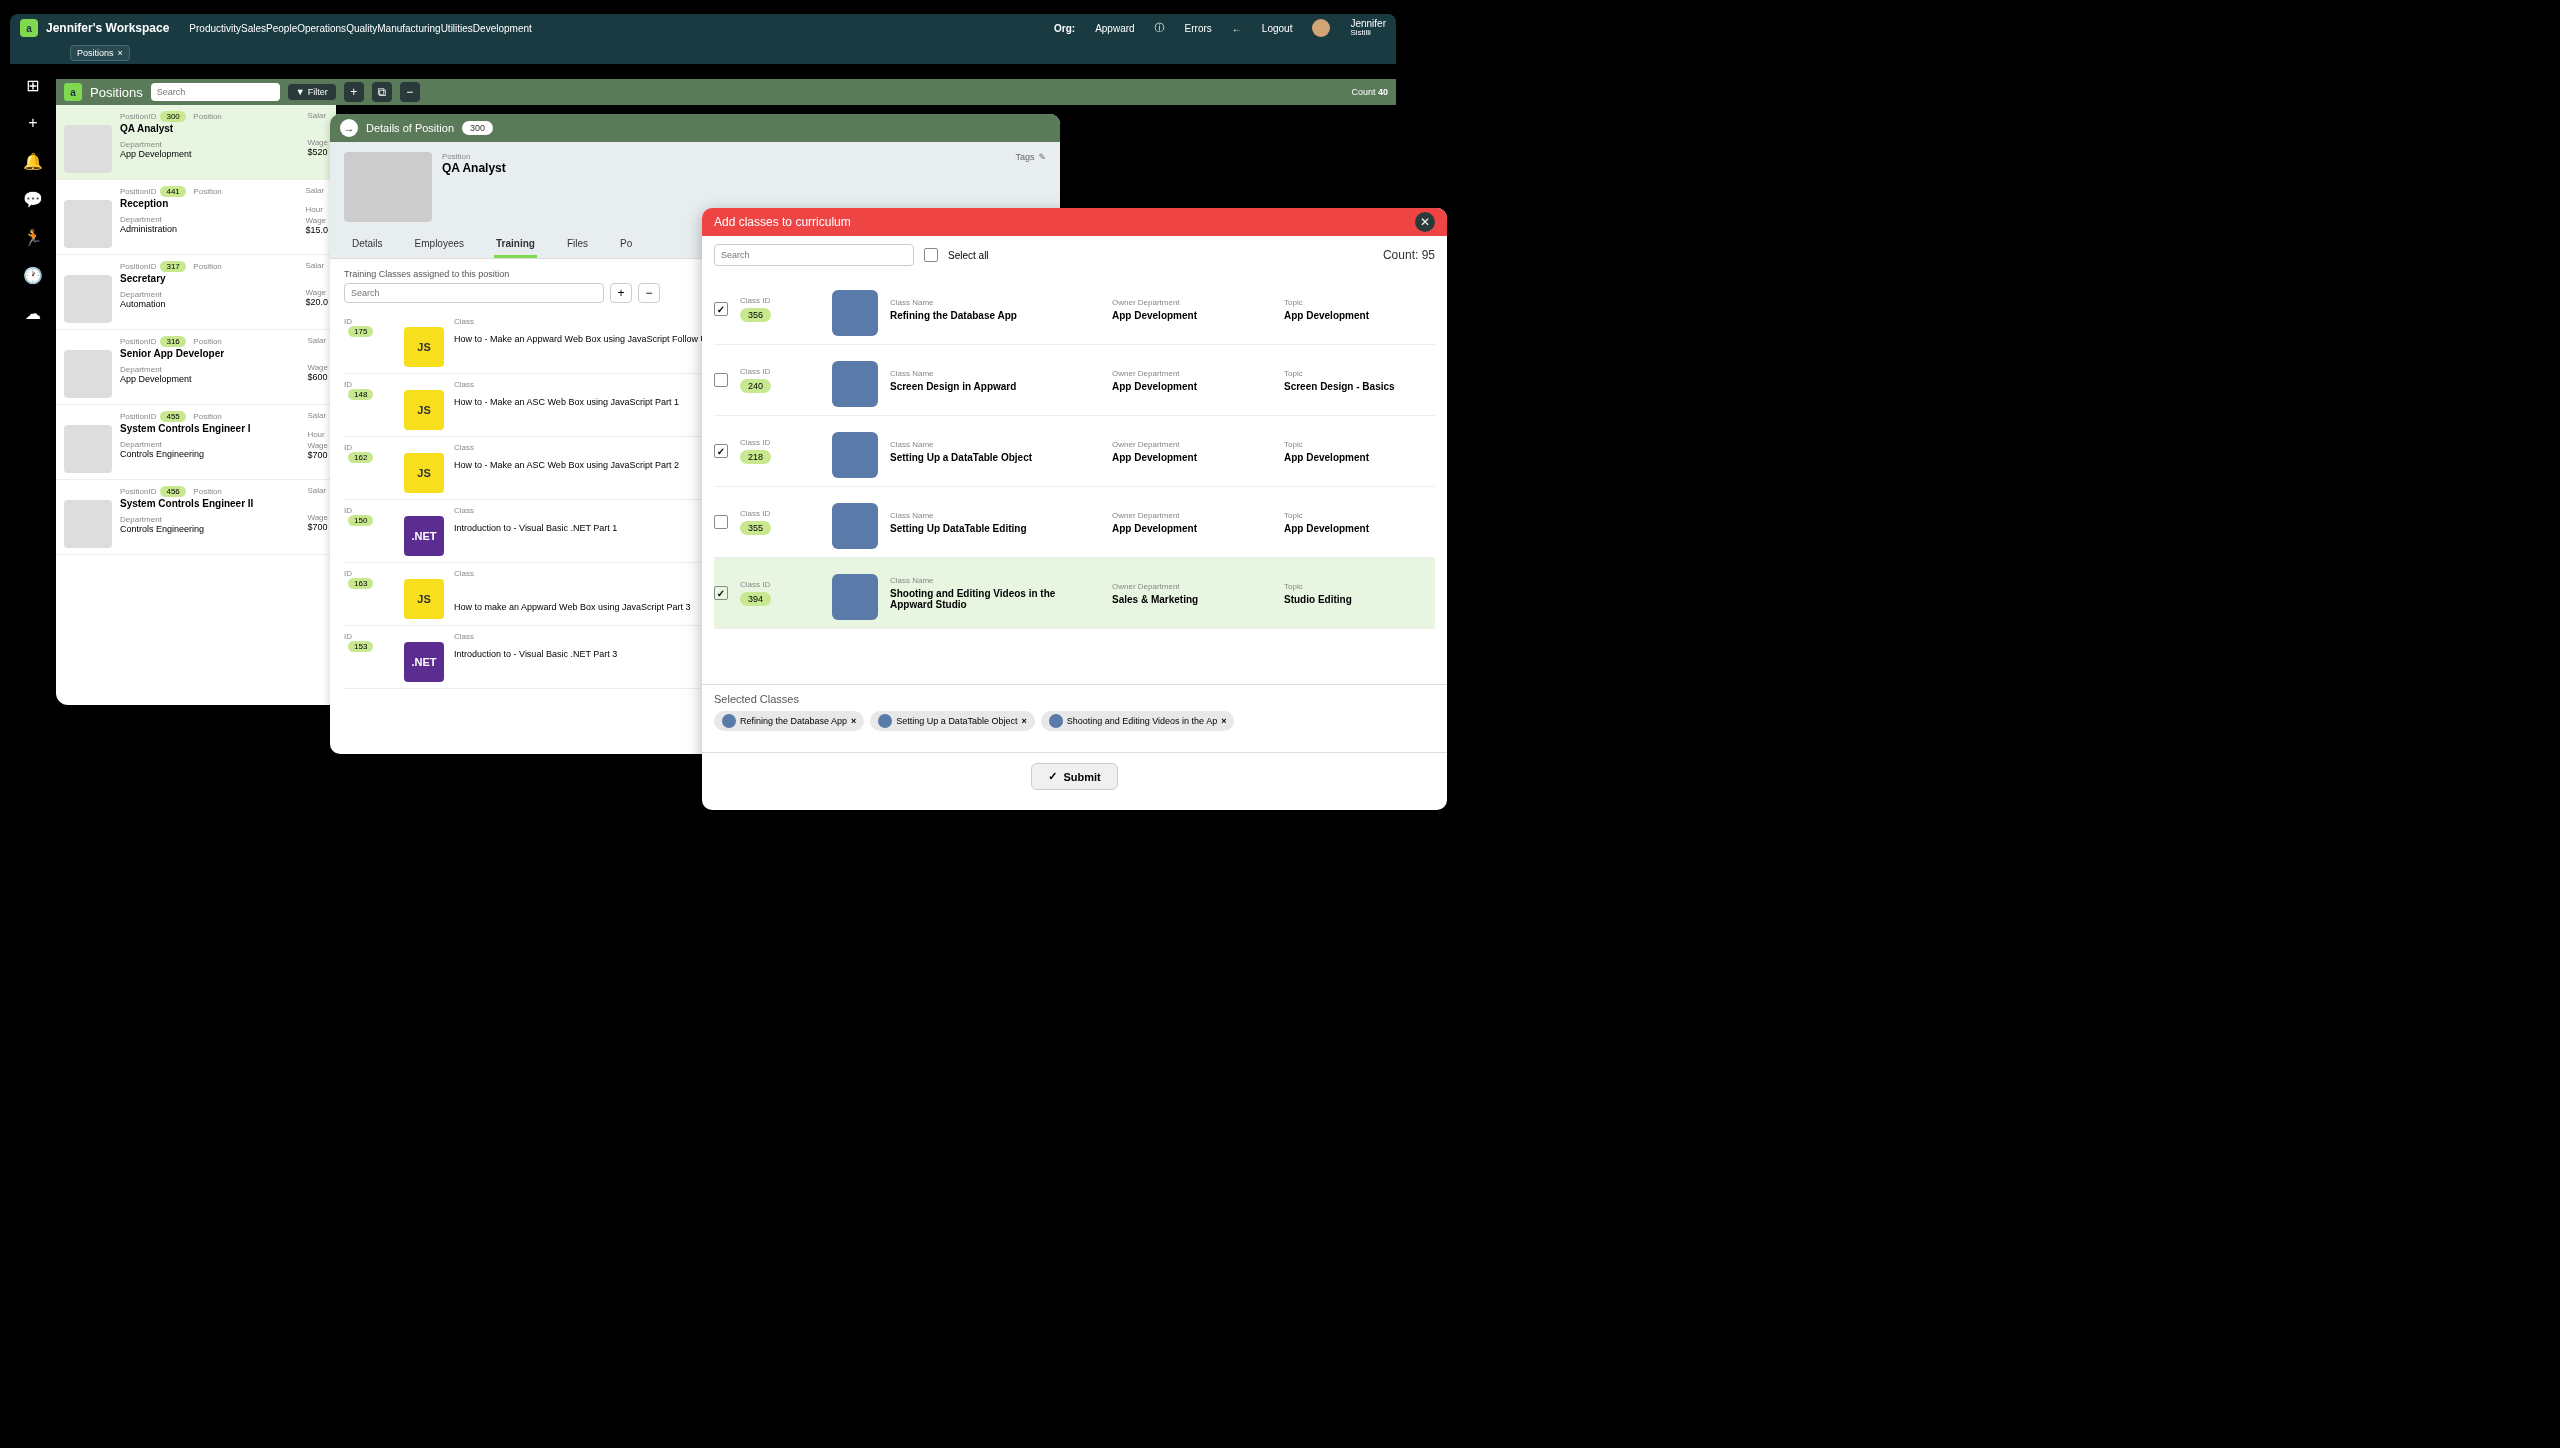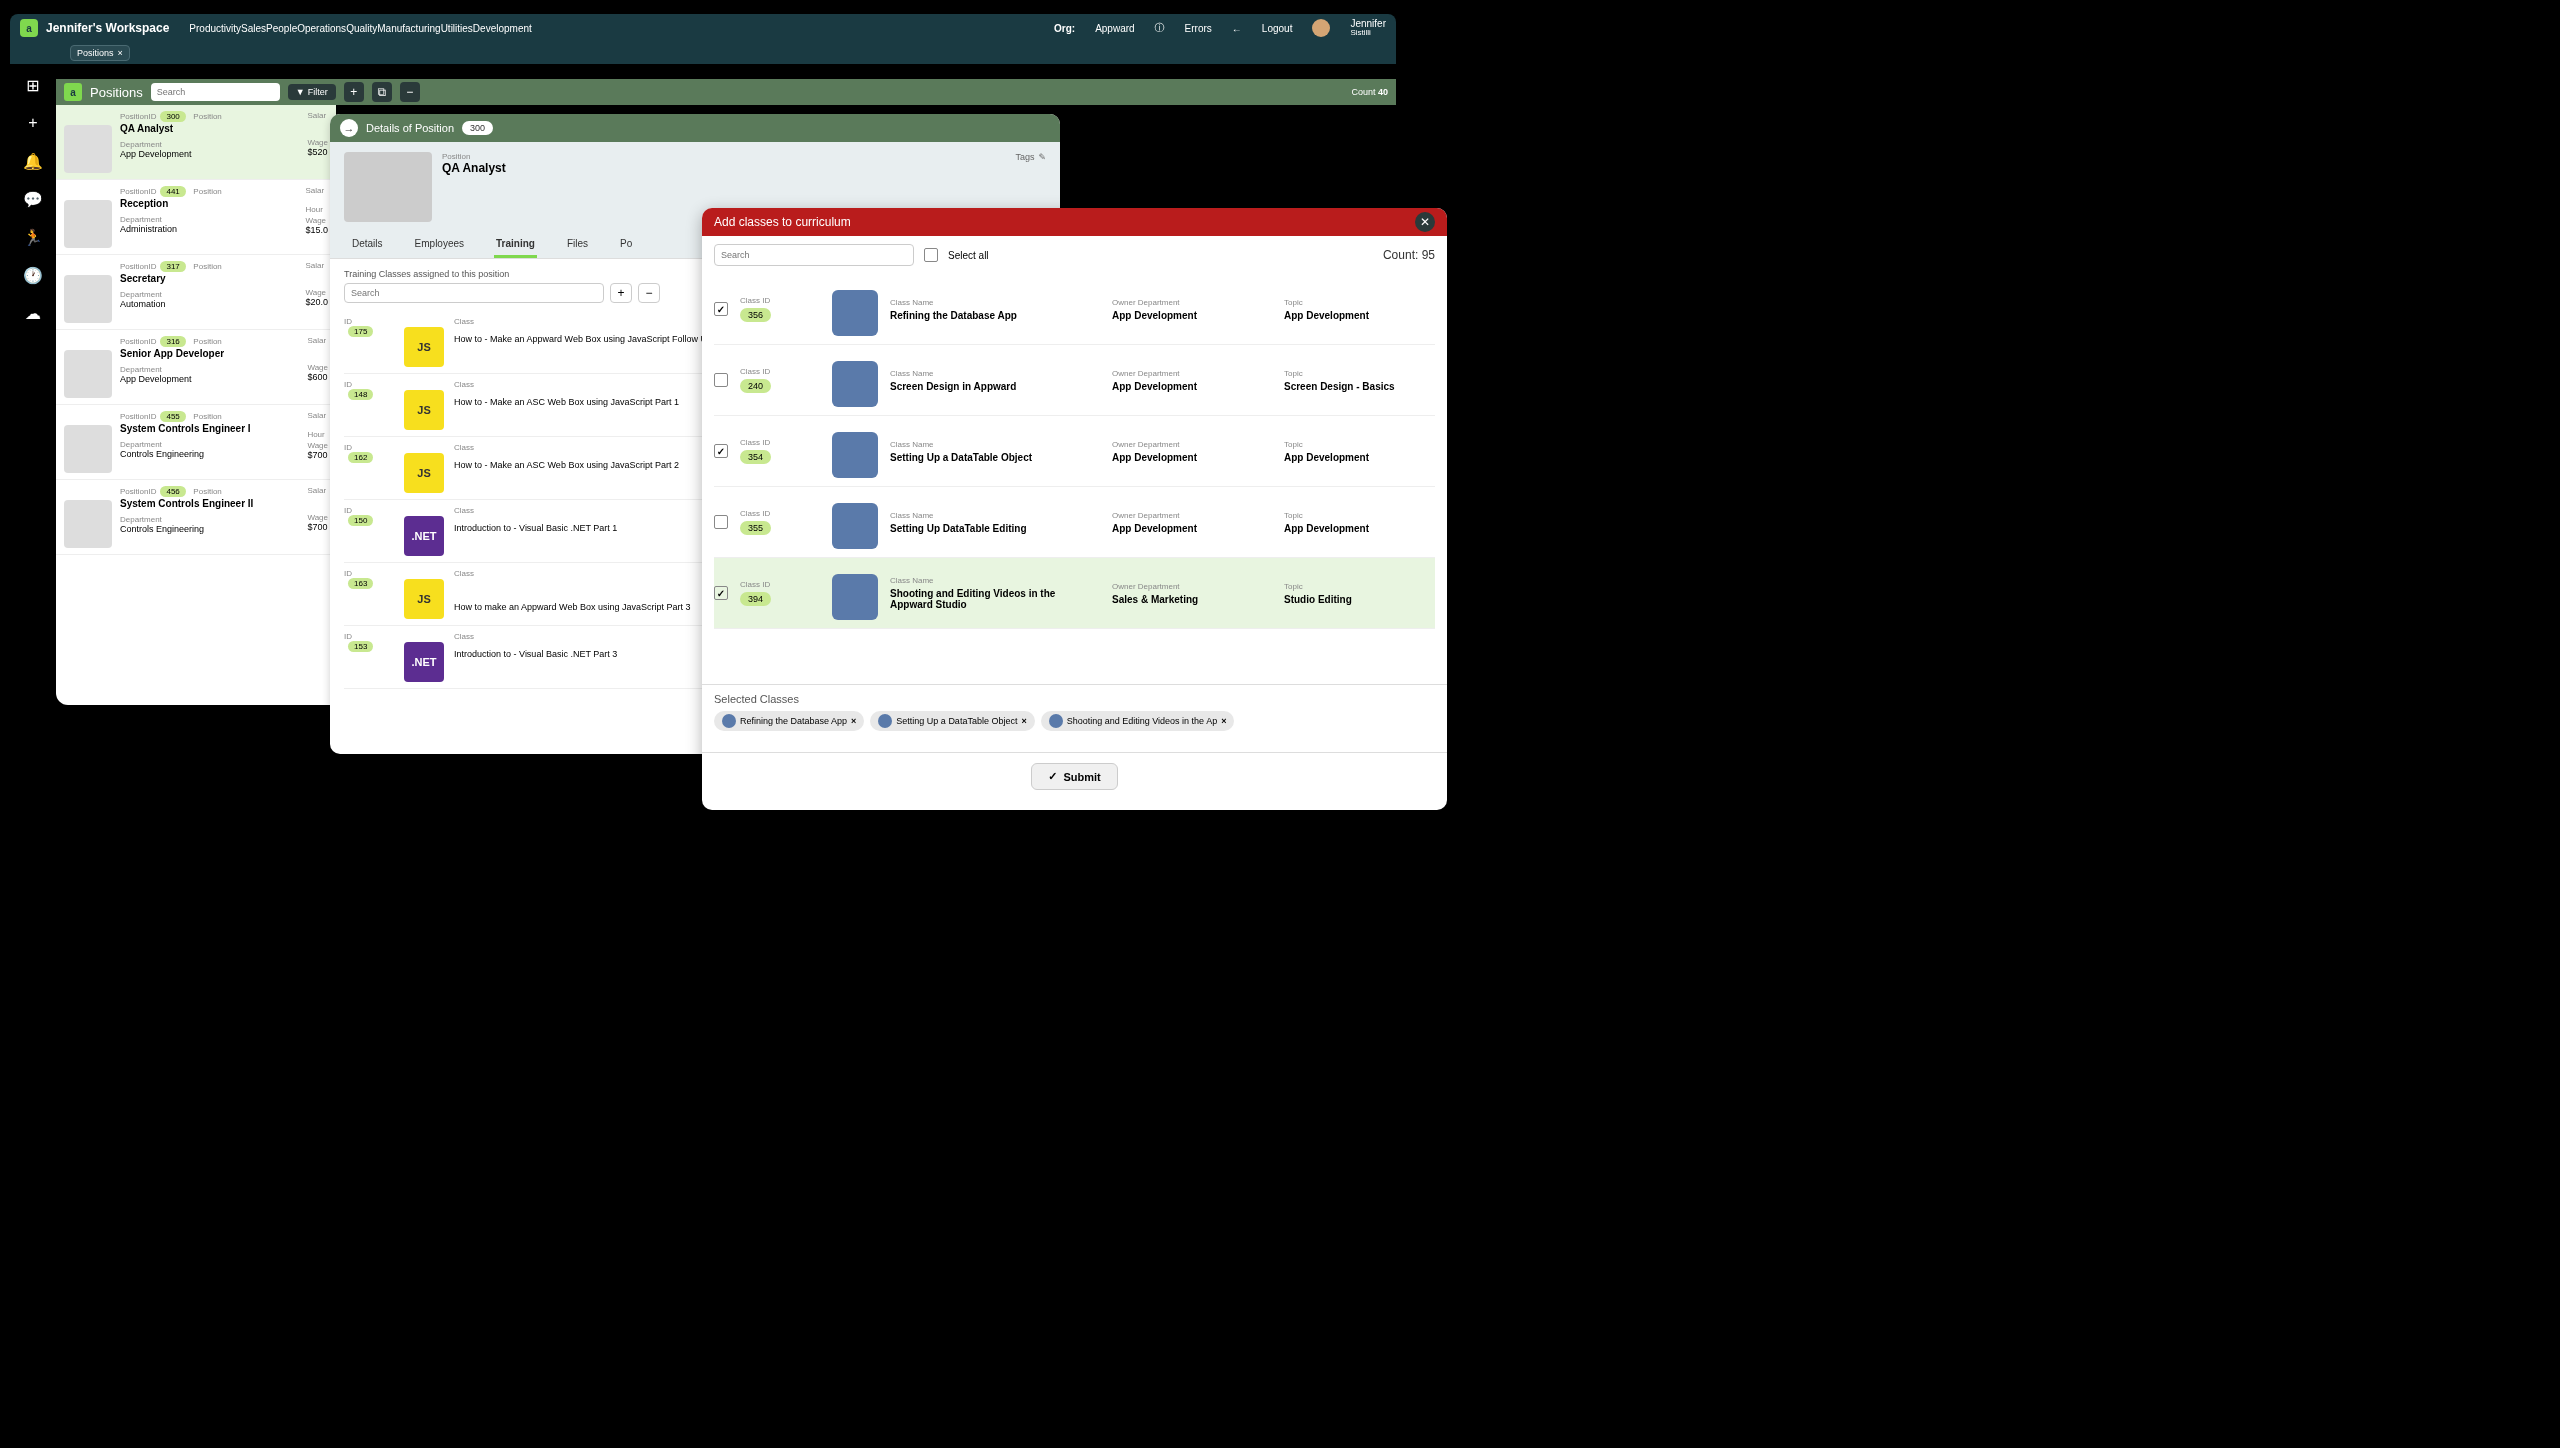--- a/index.html
+++ b/index.html
@@ -48,21 +48,21 @@
 .train-search{flex:0 0 260px;height:20px;border:1px solid #ccc;border-radius:4px;padding:0 6px;font-size:9px}
 .train-btn{width:22px;height:20px;border:1px solid #ccc;border-radius:4px;background:#fff;cursor:pointer;display:flex;align-items:center;justify-content:center;font-size:12px}
 .class-row{display:flex;padding:6px 0;border-bottom:1px solid #eee;gap:10px;font-size:9px}
 .class-thumb{width:40px;height:40px;border-radius:4px;display:flex;align-items:center;justify-content:center;font-weight:bold;font-size:11px;color:#333;margin-top:10px}
 .js-bg{background:#f7df1e}
 .net-bg{background:#5c2d91;color:#fff}
 .class-id-col{width:50px}
 .class-main{flex:1}
 .class-dept{width:100px}
 .modal{position:absolute;top:208px;left:702px;width:745px;height:602px;background:#fff;border-radius:10px;box-shadow:0 4px 16px rgba(0,0,0,0.3);overflow:hidden}
-.modal-header{background:#b91c1c;height:28px;display:flex;align-items:center;padding:0 12px;color:#fff;font-size:12px;font-weight:500;justify-content:space-between}
+.modal-header{background:#ef4444;height:28px;display:flex;align-items:center;padding:0 12px;color:#fff;font-size:12px;font-weight:500;justify-content:space-between}
 .modal-close{width:20px;height:20px;background:#2a3a3a;border-radius:50%;display:flex;align-items:center;justify-content:center;cursor:pointer;font-size:12px}
 .modal-toolbar{padding:8px 12px;display:flex;align-items:center;gap:10px;font-size:10px}
 .modal-search{width:200px;height:22px;border:1px solid #ccc;border-radius:4px;padding:0 6px;font-size:9px}
 .modal-count{margin-left:auto;font-size:12px;color:#333}
 .checkbox{width:14px;height:14px;border:1px solid #888;border-radius:2px;cursor:pointer;display:flex;align-items:center;justify-content:center;font-size:10px}
 .checkbox.checked::after{content:"✓";font-weight:bold}
 .modal-list{padding:0 12px;height:410px;overflow:auto}
 .modal-row{display:flex;align-items:center;padding:8px 0;border-bottom:1px solid #eee;gap:12px;font-size:9px}
 .modal-row.sel{background:#e8f5e0}
 .modal-thumb{width:46px;height:46px;background:#5a7aaa;border-radius:6px;margin-top:8px;flex-shrink:0}
@@ -390,21 +390,21 @@
           <div class="col-label">Owner Department</div>
           <div class="col-val">App Development</div>
         </div>
     <div class="modal-col-topic">
           <div class="col-label">Topic</div>
           <div class="col-val">Screen Design - Basics</div>
         </div>
       </div>
       <div class="modal-row">
     <div class="checkbox checked"></div>
-    <div class="modal-col-id"><div class="col-label">Class ID</div><span class="id-badge">354</span></div>
+    <div class="modal-col-id"><div class="col-label">Class ID</div><span class="id-badge">218</span></div>
     <div class="modal-thumb"></div>
     <div class="modal-col-name">
           <div class="col-label">Class Name</div>
           <div class="col-val">Setting Up a DataTable Object</div>
         </div>
     <div class="modal-col-dept">
           <div class="col-label">Owner Department</div>
           <div class="col-val">App Development</div>
         </div>
     <div class="modal-col-topic">

